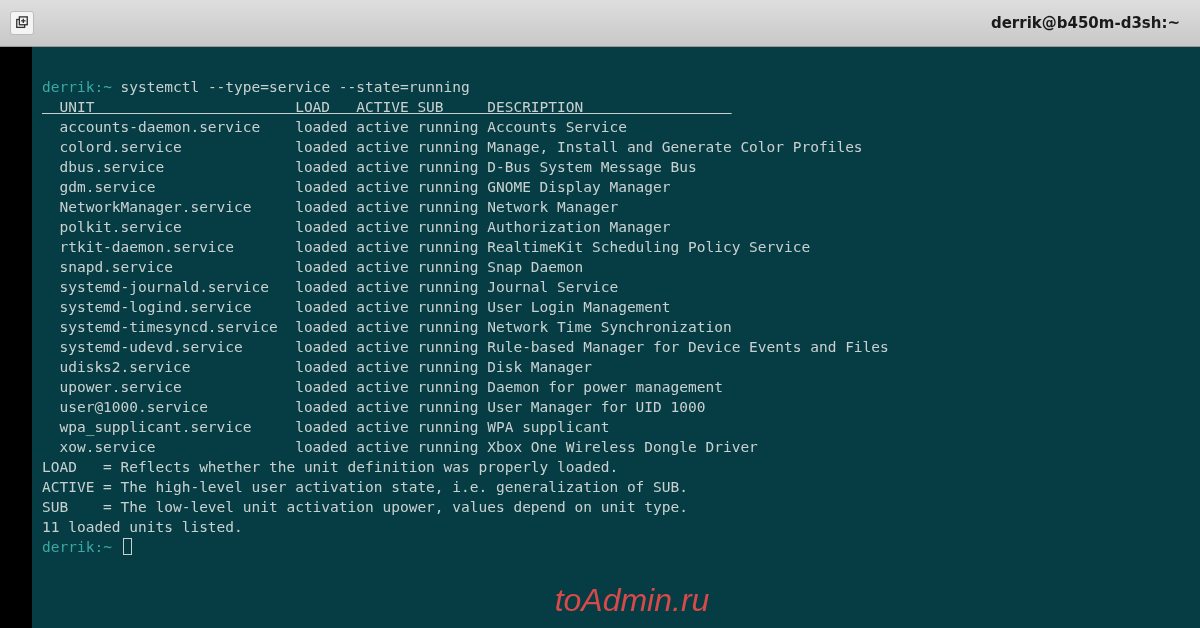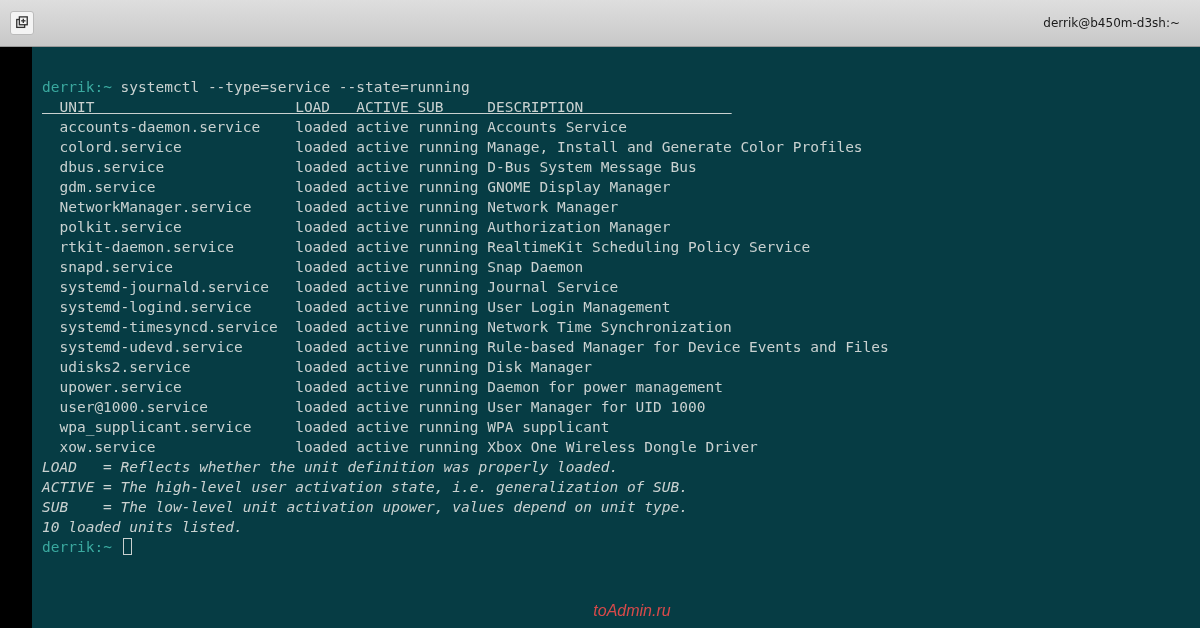--- a/index.html
+++ b/index.html
@@ -28,57 +28,57 @@
     border-radius: 3px;
     display: flex;
     align-items: center;
     justify-content: center;
     cursor: pointer;
   }
   .titlebar-title {
     position: absolute;
     right: 20px;
     font-family: "DejaVu Sans", sans-serif;
-    font-size: 12px;
-    font-weight: normal;
+    font-size: 15px;
+    font-weight: bold;
     color: #1a1a1a;
   }
   .terminal {
     background: #063c44;
     color: #c9d1d0;
     width: 100%;
     height: calc(100% - 47px);
     padding: 10px 10px 10px 10px;
     font-size: 14.5px;
     line-height: 1.38;
     white-space: pre;
     overflow: hidden;
     position: relative;
     margin-left: 32px;
   }
   .prompt-user { color: #3aa99f; }
   .prompt-sep { color: #c9d1d0; }
   .cmd { color: #c9d1d0; }
   .header-row { color: #c9d1d0; text-decoration: underline; }
-  .footer { color: #c9d1d0; font-style: italic; }
+  .footer { color: #c9d1d0; }
   .cursor {
     display: inline-block;
     width: 9px;
     height: 17px;
     border: 1px solid #c9d1d0;
     vertical-align: text-bottom;
     margin-left: 2px;
   }
   .watermark {
     position: absolute;
     bottom: 6px;
     left: 50%;
     transform: translateX(-50%);
     font-family: "Comic Sans MS", cursive, sans-serif;
-    font-size: 16px;
+    font-size: 32px;
     color: #d84a4a;
     font-style: italic;
     font-weight: 500;
   }
   svg.tab-icon { width: 14px; height: 14px; fill: #333; }
 </style>
 </head>
 <body>
 
 <div class="titlebar">
@@ -109,16 +109,16 @@
   systemd-timesyncd.service  loaded active running Network Time Synchronization
   systemd-udevd.service      loaded active running Rule-based Manager for Device Events and Files
   udisks2.service            loaded active running Disk Manager
   upower.service             loaded active running Daemon for power management
   user@1000.service          loaded active running User Manager for UID 1000
   wpa_supplicant.service     loaded active running WPA supplicant
   xow.service                loaded active running Xbox One Wireless Dongle Driver</span>
 <span class="footer">LOAD   = Reflects whether the unit definition was properly loaded.</span>
 <span class="footer">ACTIVE = The high-level user activation state, i.e. generalization of SUB.</span>
 <span class="footer">SUB    = The low-level unit activation upower, values depend on unit type.</span>
-<span class="footer">10 loaded units listed.</span>
+<span class="footer">11 loaded units listed.</span>
 <span><span class="prompt-user">derrik</span><span class="prompt-user">:</span><span class="prompt-user">~</span><span class="prompt-sep"> </span><span class="cursor"></span></span>
 <div class="watermark">toAdmin.ru</div>
 </div>
 
 </body></html>

